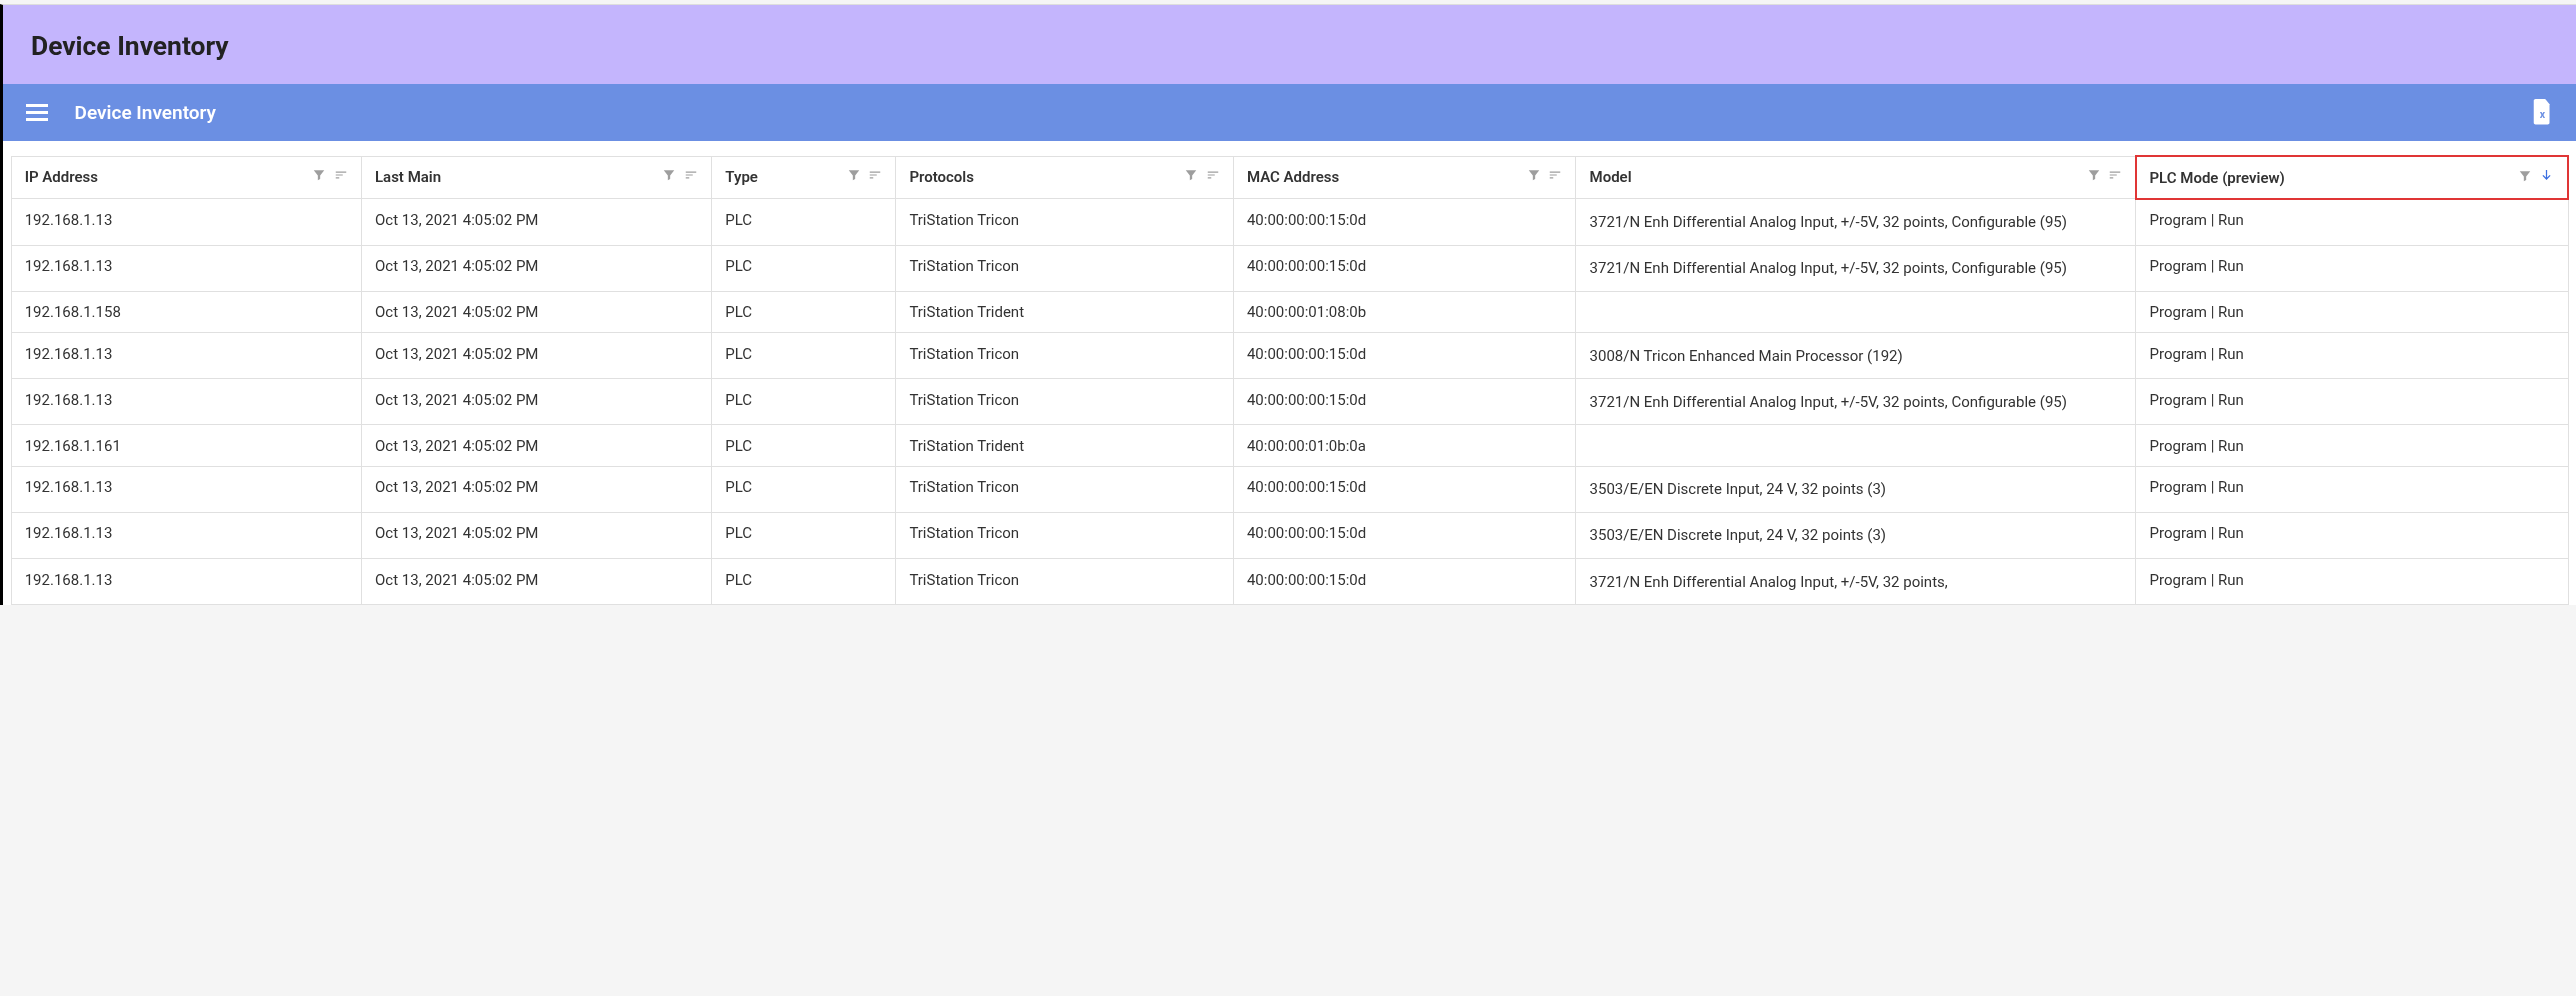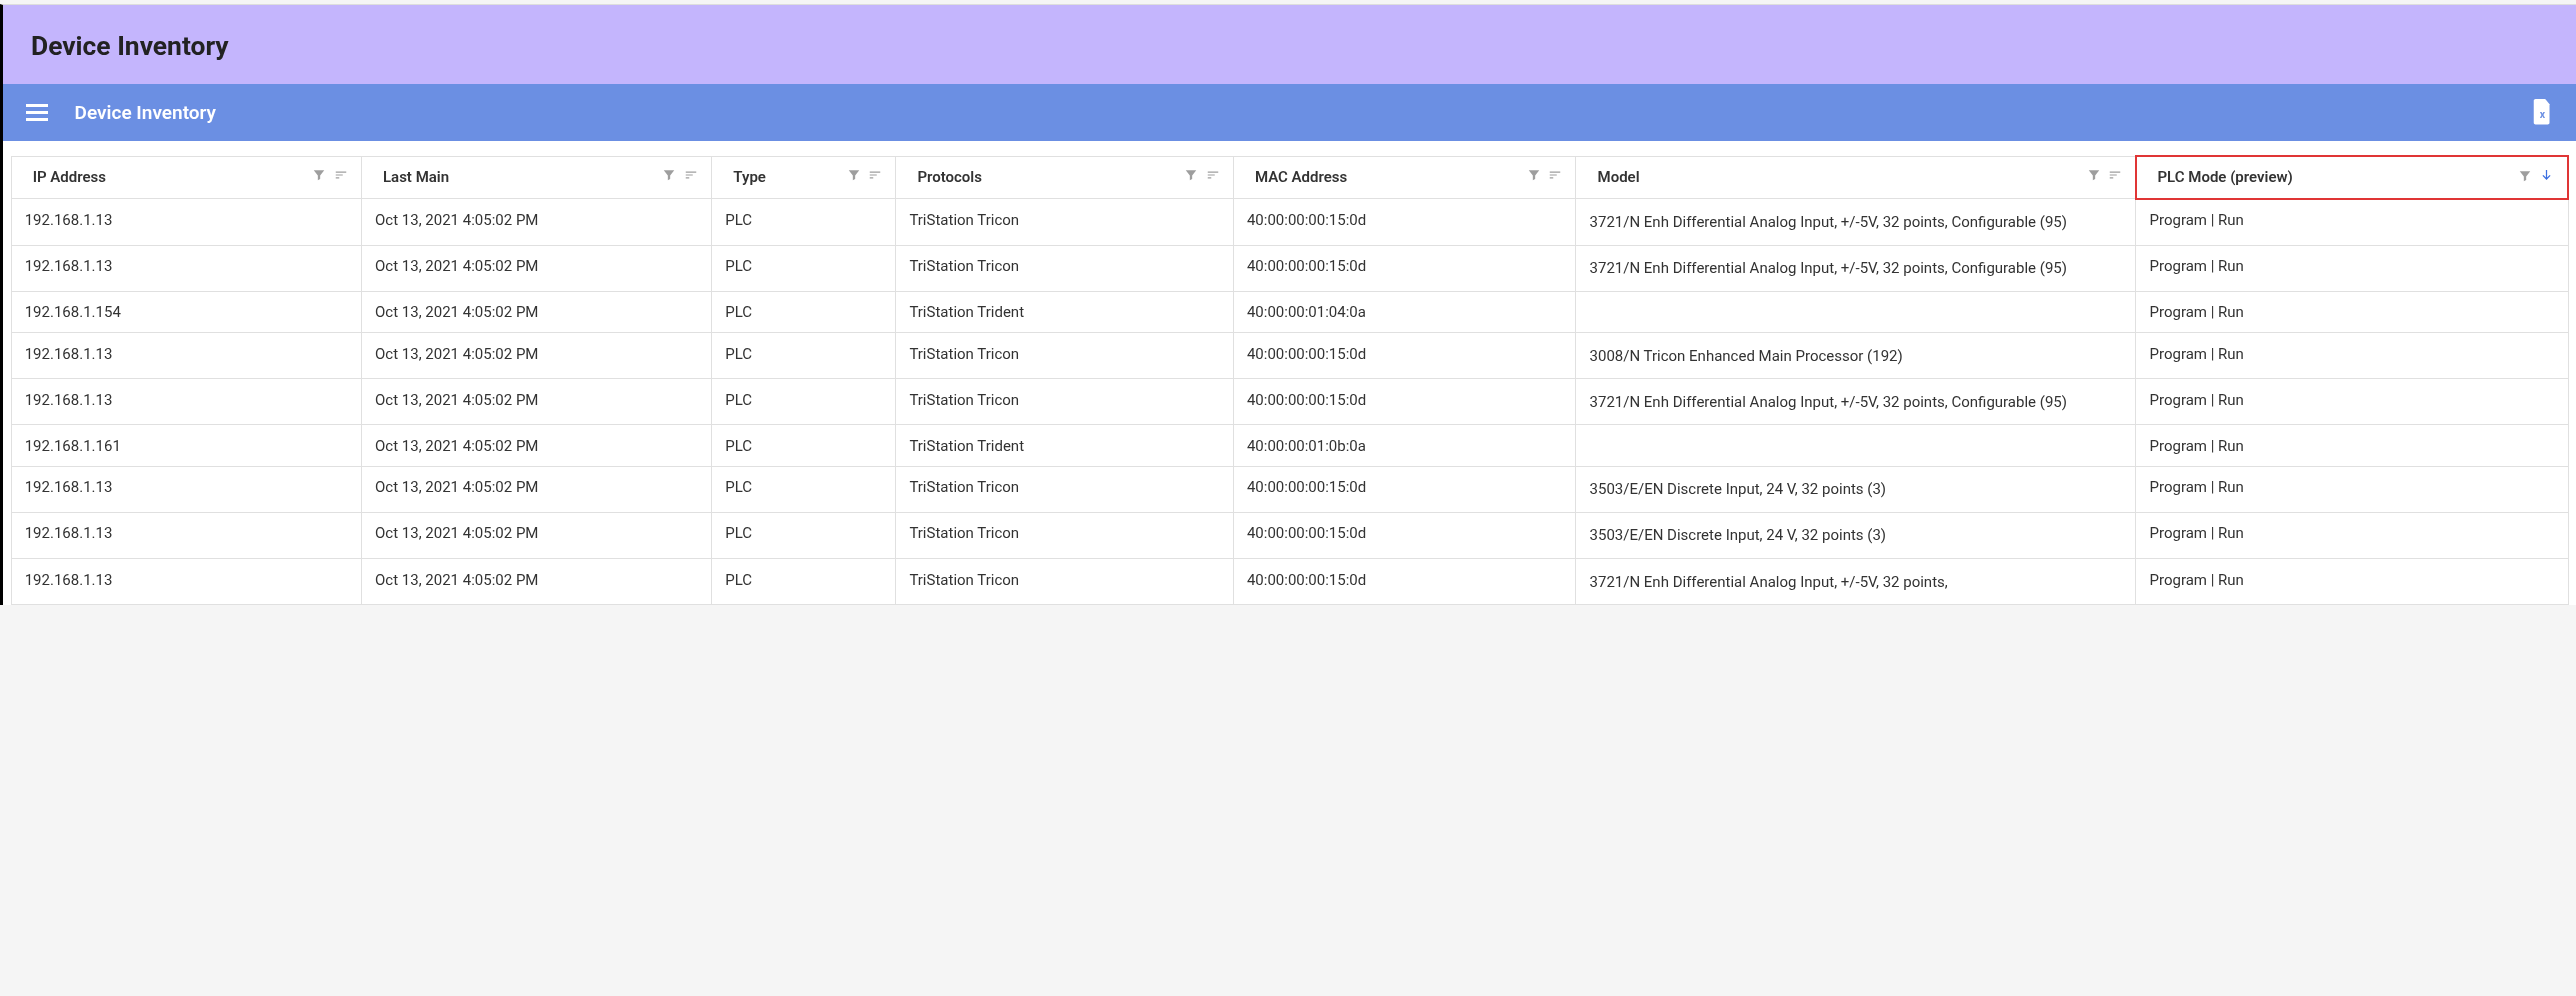--- a/index.html
+++ b/index.html
@@ -83,24 +83,23 @@
   table.inventory th {
     font-weight: 600;
     font-size: 15px;
     color: #333;
     background: #fff;
     position: relative;
     white-space: nowrap;
   }
   table.inventory th .th-content {
     display: flex;
-    align-items: flex-start;
+    align-items: flex-end;
     justify-content: space-between;
     gap: 7px;
-    margin-left: 8px;
   }
   table.inventory th .th-label { flex: 0 1 auto; }
   .th-icons {
     display: flex;
     align-items: center;
     gap: 7.5px;
     color: #9e9e9e;
   }
   .filter-icon svg, .sort-icon svg, .arrow-icon svg {
     width: 14px; height: 14px; fill: #9e9e9e;
@@ -265,25 +264,25 @@
           <tr>
             <td>192.168.1.13</td>
             <td>Oct 13, 2021 4:05:02 PM</td>
             <td>PLC</td>
             <td>TriStation Tricon</td>
             <td>40:00:00:00:15:0d</td>
             <td class="model-cell">3721/N Enh Differential Analog Input, +/-5V, 32 points, Configurable (95)</td>
             <td>Program | Run</td>
           </tr>
           <tr>
-            <td>192.168.1.154</td>
+            <td>192.168.1.158</td>
             <td>Oct 13, 2021 4:05:02 PM</td>
             <td>PLC</td>
             <td>TriStation Trident</td>
-            <td>40:00:00:01:04:0a</td>
+            <td>40:00:00:01:08:0b</td>
             <td class="model-cell"></td>
             <td>Program | Run</td>
           </tr>
           <tr>
             <td>192.168.1.13</td>
             <td>Oct 13, 2021 4:05:02 PM</td>
             <td>PLC</td>
             <td>TriStation Tricon</td>
             <td>40:00:00:00:15:0d</td>
             <td class="model-cell">3008/N Tricon Enhanced Main Processor (192)</td>

